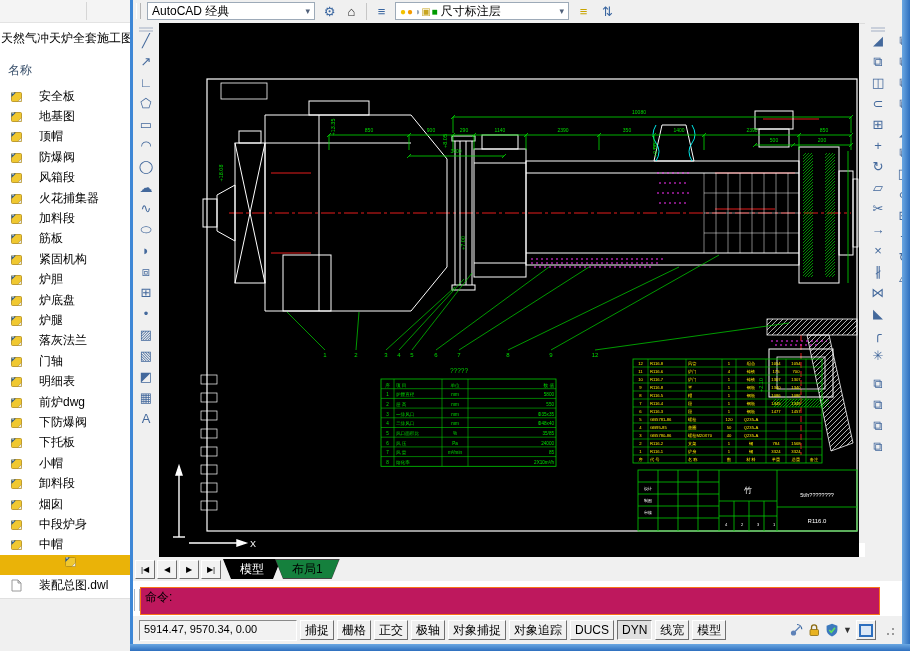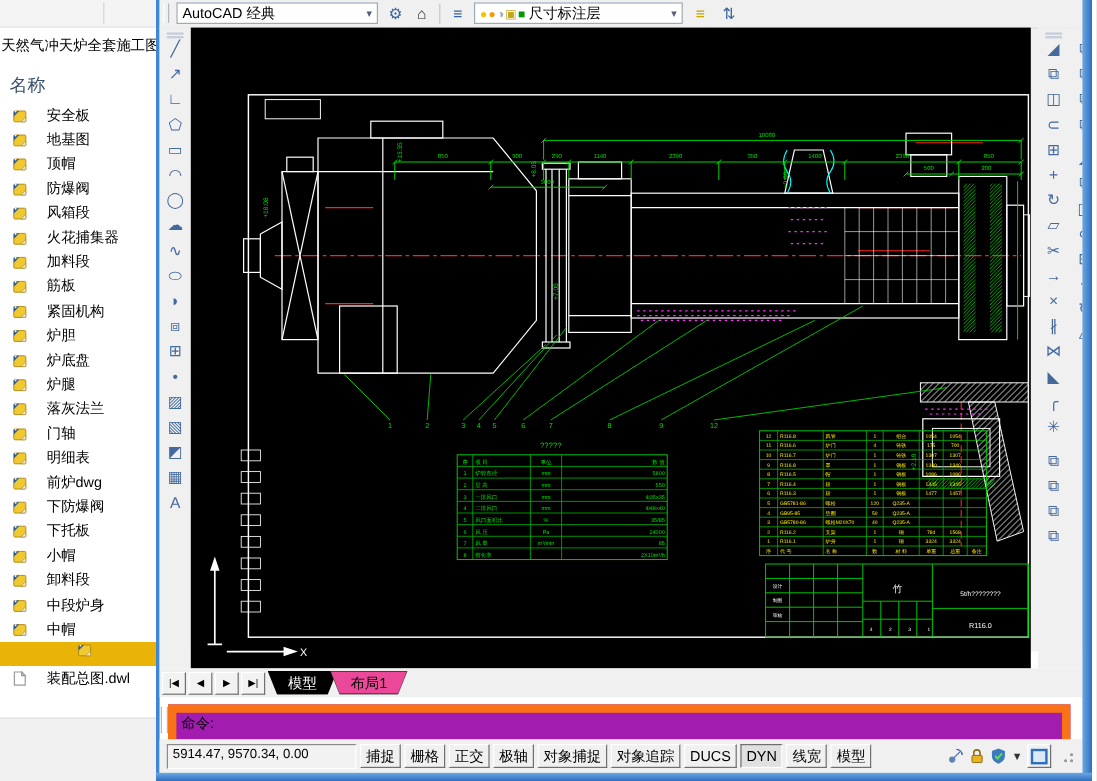--- a/index.html
+++ b/index.html
@@ -5,21 +5,21 @@
   html,body{margin:0;padding:0;}
   body{width:914px;height:651px;overflow:hidden;background:#fff;
        font-family:"Liberation Sans","DejaVu Sans",sans-serif;}
   .screen{position:relative;width:914px;height:651px;background:#fff;}
 
   
   .explorer{position:absolute;left:0;top:0;width:130px;height:651px;background:#fff;border-radius:15px;}
   .ex-top{position:absolute;left:0;top:0;width:130px;height:22px;background:#f4f4f4;border-bottom:1px solid #e3e3e3;}
   .ex-top-div{position:absolute;left:86px;top:2px;width:1px;height:18px;background:#d6d6d6;}
   .ex-title{position:absolute;left:1px;top:30px;font-size:12px;color:#000;white-space:nowrap;}
-  .ex-col{position:absolute;left:8px;top:62px;font-size:15px;color:#39506b;}
+  .ex-col{position:absolute;left:8px;top:62px;font-size:12px;color:#39506b;}
   #file-list{position:absolute;left:0;top:86px;width:130px;}
   .file-row{height:20.4px;display:flex;align-items:center;gap:16px;padding-left:10px;font-size:12px;color:#000;white-space:nowrap;overflow:hidden;}
   .file-row.sel{background:#eab308;flex-direction:column;}
   .file-row svg{flex:0 0 auto;}
   .ex-bottom{position:absolute;left:0;top:598px;width:130px;height:53px;background:#f0f0f0;border-top:1px solid #e0e0e0;}
 
   
   .acad{position:absolute;left:130px;top:0;width:780px;height:543px;background:#f0f0f0;}
   .b-left{position:absolute;left:0;top:0;width:3px;height:651px;background:#3e87d6;}
   .b-right{position:absolute;left:772px;top:0;width:8px;height:651px;background:linear-gradient(90deg,#6aa7e2,#2e6fbe);}
@@ -41,26 +41,26 @@
   #modify-toolbar{left:735px;}
   #modify2{left:761px;width:11px;overflow:hidden;}
 
   .canvas{position:absolute;left:29px;top:23px;width:700px;height:534px;background:#000;}
   .canvas svg{position:absolute;left:0;top:0;}
 
   .tabbar{position:absolute;left:3px;top:557px;width:769px;height:24px;background:#f0f0f0;display:flex;align-items:center;}
   .nav-btn{width:18px;height:17px;margin-left:2px;background:#f2f2f2;border:1px solid;border-color:#fff #707070 #707070 #fff;font-size:8px;color:#000;display:flex;align-items:center;justify-content:center;}
   .tabs{display:flex;margin-left:8px;height:20px;}
   .tab-outer{height:20px;clip-path:polygon(0 0,100% 0,calc(100% - 8px) 100%,8px 100%);background:#444;margin-left:-6px;}
-  .tab-inner{height:18px;margin:1px 1px 0;clip-path:polygon(0 0,100% 0,calc(100% - 7px) 100%,7px 100%);display:flex;align-items:center;padding:0 16px;font-size:12px;background:#ec4899;color:#000;}
+  .tab-inner{height:18px;margin:1px 1px 0;clip-path:polygon(0 0,100% 0,calc(100% - 7px) 100%,7px 100%);display:flex;align-items:center;padding:0 16px;font-size:12px;background:#15803d;color:#000;}
   .tab-outer.active{background:#000;}
   .tab-outer.active .tab-inner{background:#000;color:#fff;}
 
   .cmd-grip{position:absolute;left:4px;top:589px;width:4px;height:22px;border-left:1px solid #aeb6c2;border-right:1px solid #aeb6c2;}
-  .cmdline{position:absolute;left:10px;top:587px;width:730px;height:24px;background:#a21caf;border:7px solid #f97316;font-size:12px;color:#000;padding:1px 4px;box-sizing:content-box;}
+  .cmdline{position:absolute;left:10px;top:587px;width:730px;height:24px;background:#be185d;border:1px solid #f97316;font-size:12px;color:#000;padding:1px 4px;box-sizing:content-box;}
 
   .statusbar{position:absolute;left:3px;top:616px;width:769px;height:28px;background:#f0f0f0;display:flex;align-items:center;}
   .coords{width:148px;height:15px;border:1px solid;border-color:#8a8a8a #fff #fff #8a8a8a;background:#f2f2f2;font-size:11px;padding:2px 4px;margin-left:6px;color:#000;white-space:nowrap;overflow:hidden;}
   .toggle{height:16px;border:1px solid;border-color:#fff #6f6f6f #6f6f6f #fff;background:#f0f0f0;font-size:12px;padding:1px 4px;margin-left:3px;display:flex;align-items:center;white-space:nowrap;color:#000;}
   .toggle.pressed{border-color:#6f6f6f #fff #fff #6f6f6f;background:#e0e0e0;}
   .tray{margin-left:auto;display:flex;align-items:center;gap:4px;margin-right:6px;}
   .tray-caret{font-size:9px;color:#333;}
   .clean-btn{width:18px;height:18px;border:1px solid;border-color:#fff #6f6f6f #6f6f6f #fff;background:#f0f0f0;display:flex;align-items:center;justify-content:center;}
   .clean-btn .sq{width:10px;height:9px;border:2px solid #2e6fbe;background:#dce8f6;}
   .grip-dots{width:10px;height:12px;margin-left:6px;background:
@@ -252,20 +252,29 @@
           <span>小帽</span>
         </div>
         <div class="file-row">
           <svg width="13" height="13" viewBox="0 0 13 13">
             <rect x="1.5" y="2.5" width="10" height="9" rx="1" fill="#f0c830" stroke="#b08a18" stroke-width="0.8"></rect>
             <path d="M1.5,7 L6,2.5 L1.5,2.5 Z" fill="#2d5b8e"></path>
             <path d="M11.5,11.5 L7.5,11.5 L11.5,7.5 Z" fill="#e8e8e8" stroke="#b08a18" stroke-width="0.5"></path>
             <circle cx="3" cy="3" r="0.8" fill="#fff"></circle>
           </svg>
           <span>卸料段</span>
+        </div>
+        <div class="file-row">
+          <svg width="13" height="13" viewBox="0 0 13 13">
+            <rect x="1.5" y="2.5" width="10" height="9" rx="1" fill="#f0c830" stroke="#b08a18" stroke-width="0.8"></rect>
+            <path d="M1.5,7 L6,2.5 L1.5,2.5 Z" fill="#2d5b8e"></path>
+            <path d="M11.5,11.5 L7.5,11.5 L11.5,7.5 Z" fill="#e8e8e8" stroke="#b08a18" stroke-width="0.5"></path>
+            <circle cx="3" cy="3" r="0.8" fill="#fff"></circle>
+          </svg>
+          <span>烟囱</span>
         </div>
         <div class="file-row">
           <svg width="13" height="13" viewBox="0 0 13 13">
             <rect x="1.5" y="2.5" width="10" height="9" rx="1" fill="#f0c830" stroke="#b08a18" stroke-width="0.8"></rect>
             <path d="M1.5,7 L6,2.5 L1.5,2.5 Z" fill="#2d5b8e"></path>
             <path d="M11.5,11.5 L7.5,11.5 L11.5,7.5 Z" fill="#e8e8e8" stroke="#b08a18" stroke-width="0.5"></path>
             <circle cx="3" cy="3" r="0.8" fill="#fff"></circle>
           </svg>
           <span>中段炉身</span>
         </div>

